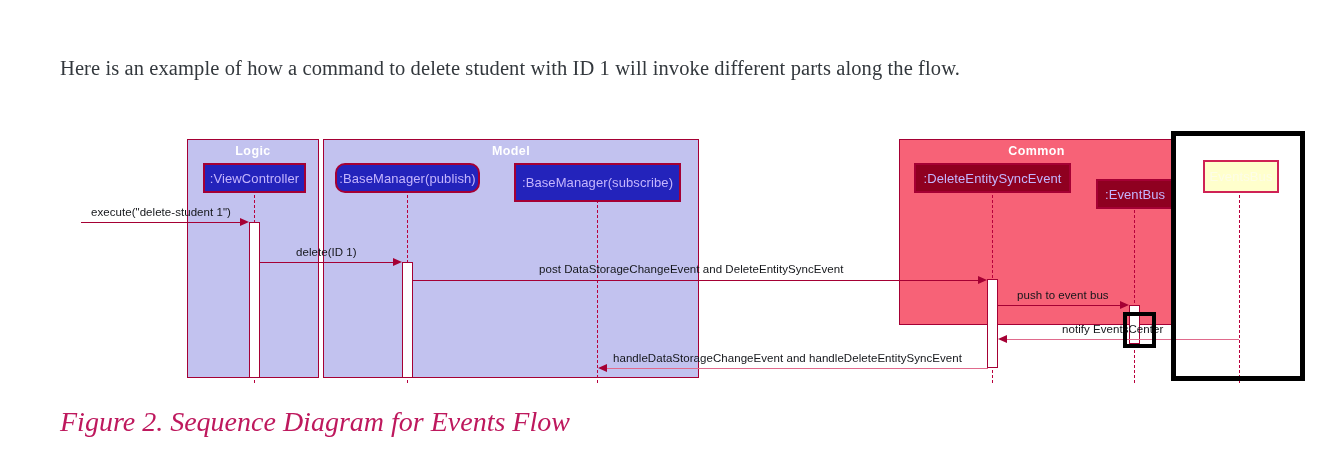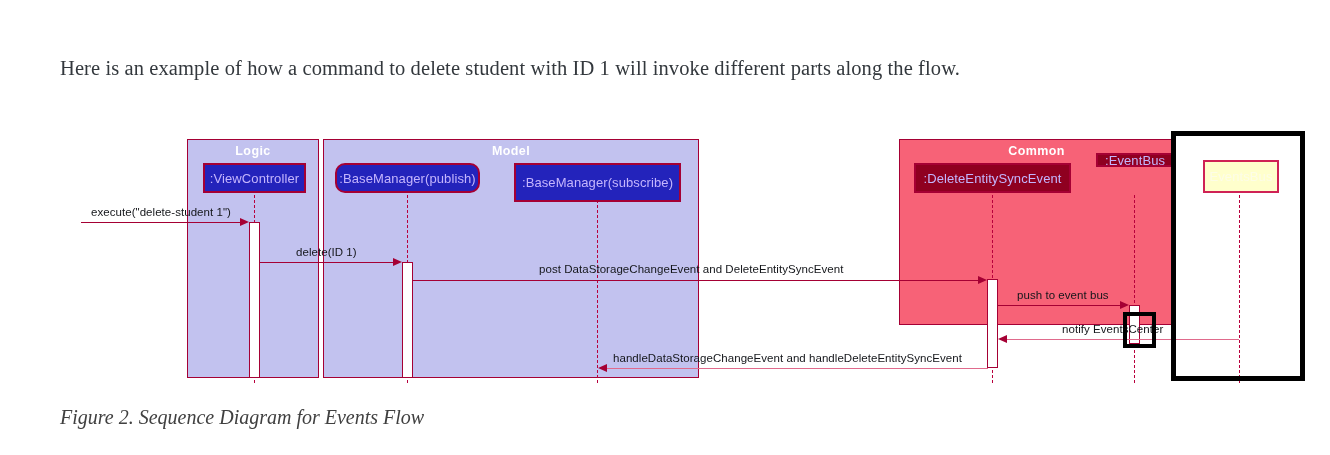--- a/index.html
+++ b/index.html
@@ -20,22 +20,22 @@
     line-height:34px;
     color:#33383d;
     letter-spacing:.1px;
   }
 
   #figure-caption{
     position:absolute;
     left:60px; top:406px;
     font-family:"Liberation Serif", serif;
     font-style:italic;
-    font-size:20px;
-    color:#404040;
+    font-size:28px;
+    color:#be185d;
   }
 
   
   #diagram{
     position:absolute;
     left:0; top:0;
     width:1330px; height:400px;margin-left:19px;
   }
   #diagram > *{position:absolute;}
 
@@ -156,21 +156,21 @@
   </div>
 
   <div class="participant blue" style="left:495px; top:163px; width:167px; height:39px;">
     <span>:BaseManager(subscribe)</span>
   </div>
 
   <div class="participant maroon" style="left:895px; top:163px; width:157px; height:30px;">
     <span>:DeleteEntitySyncEvent</span>
   </div>
 
-  <div class="participant maroon" style="left:1077px; top:153px; width:78px; height:14px;">
+  <div class="participant maroon" style="left:1077px; top:179px; width:78px; height:30px;">
     <span>:EventBus</span>
   </div>
 
   <div class="participant cream" style="left:1184px; top:160px; width:76px; height:33px;text-align:center;">
     <span>EventsBus</span>
   </div>
 
   <div class="activation" style="left:230px; top:222px; width:11px; height:156px;"></div>
   <div class="activation" style="left:383px; top:262px; width:11px; height:116px;"></div>
   <div class="activation" style="left:968px; top:279px; width:11px; height:89px;"></div>

